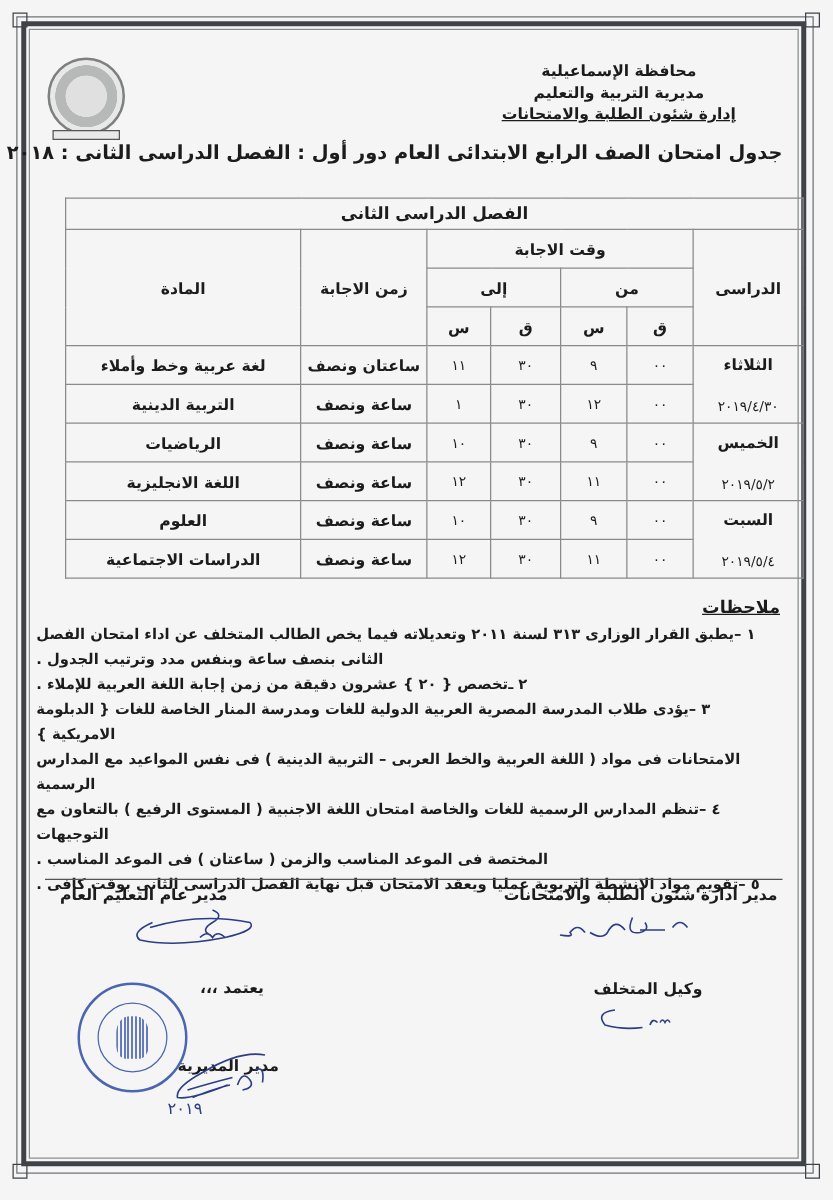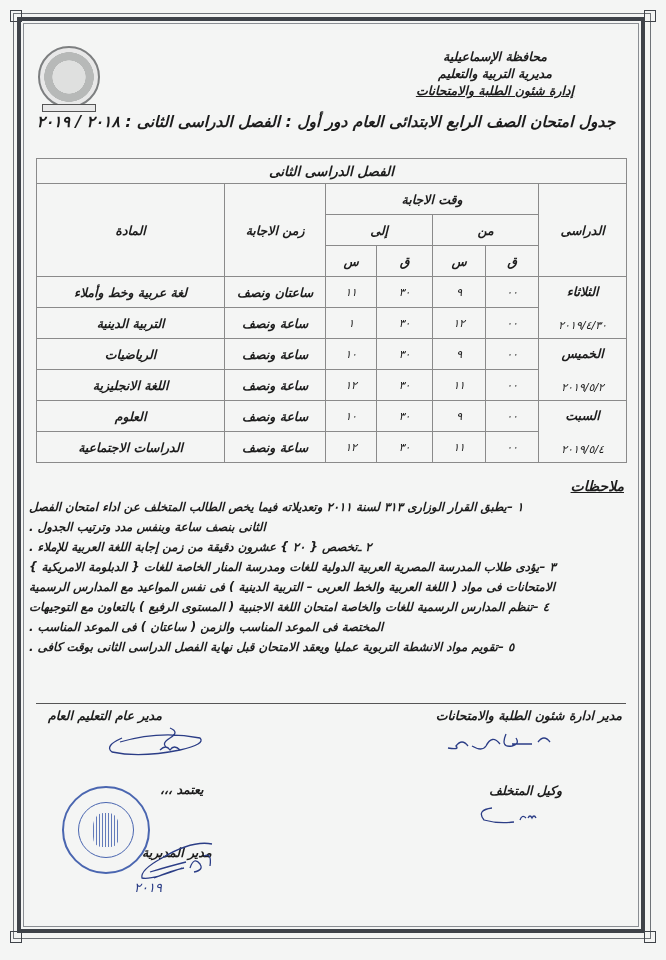--- a/index.html
+++ b/index.html
@@ -13,38 +13,38 @@
   }
   .frame-thick {
     position: absolute; left: 17px; top: 17px; width: 628px; height: 916px;
     border: 4px solid #3f4349; box-sizing: border-box;
   }
   .frame-inner {
     position: absolute; left: 23px; top: 23px; width: 616px; height: 904px;
     border: 1px solid #8a8e93; box-sizing: border-box;
   }
   .corner { position: absolute; width: 10px; height: 10px; border: 1px solid #3f4349; }
-  .doc { position: absolute; left: 0; top: 0; width: 666px; height: 960px; direction: rtl; font-style: italic; }
+  .doc { position: absolute; left: 0; top: 0; width: 666px; height: 960px; direction: rtl; }
 
   .header-lines { position: absolute; right: 76px; top: 48px; text-align: center; width: 190px; }
   .header-lines div { font-weight: bold; font-size: 12.5px; line-height: 17px; }
   .header-lines .u { text-decoration: underline; }
   .logo {
     position: absolute; left: 38px; top: 46px; width: 58px; height: 58px;
     border-radius: 50%; border: 2px solid #7d7f80; background: radial-gradient(circle, #dfe0df 0 40%, #b7b9b8 41% 60%, #e8e8e8 61%);
   }
   .logo-band { position: absolute; left: 42px; top: 104px; width: 52px; height: 6px; border: 1px solid #555; background: #e9e9e9; }
 
   .title {
     position: absolute; right: 40px; top: 113px; width: 600px; text-align: center;
     font-weight: bold; font-size: 15.5px; white-space: nowrap;
   }
 
   table.sched {
-    position: absolute; left: 36px; top: 158px; width: 590px; border-collapse: collapse;
+    position: absolute; left: 52px; top: 158px; width: 590px; border-collapse: collapse;
     direction: rtl; table-layout: fixed;
   }
   table.sched td, table.sched th {
     border: 1.5px solid #8a8a8a; text-align: center; font-size: 12.5px; padding: 0;
     font-weight: bold; height: 30px; overflow: hidden;
   }
   table.sched th { font-weight: bold; }
   table.sched .sem { height: 24px; font-size: 13.5px; }
   table.sched .num { font-weight: normal; font-size: 11px; }
   table.sched .day-date { font-size: 11px; font-weight: normal; display: block; margin-top: 20px; }

